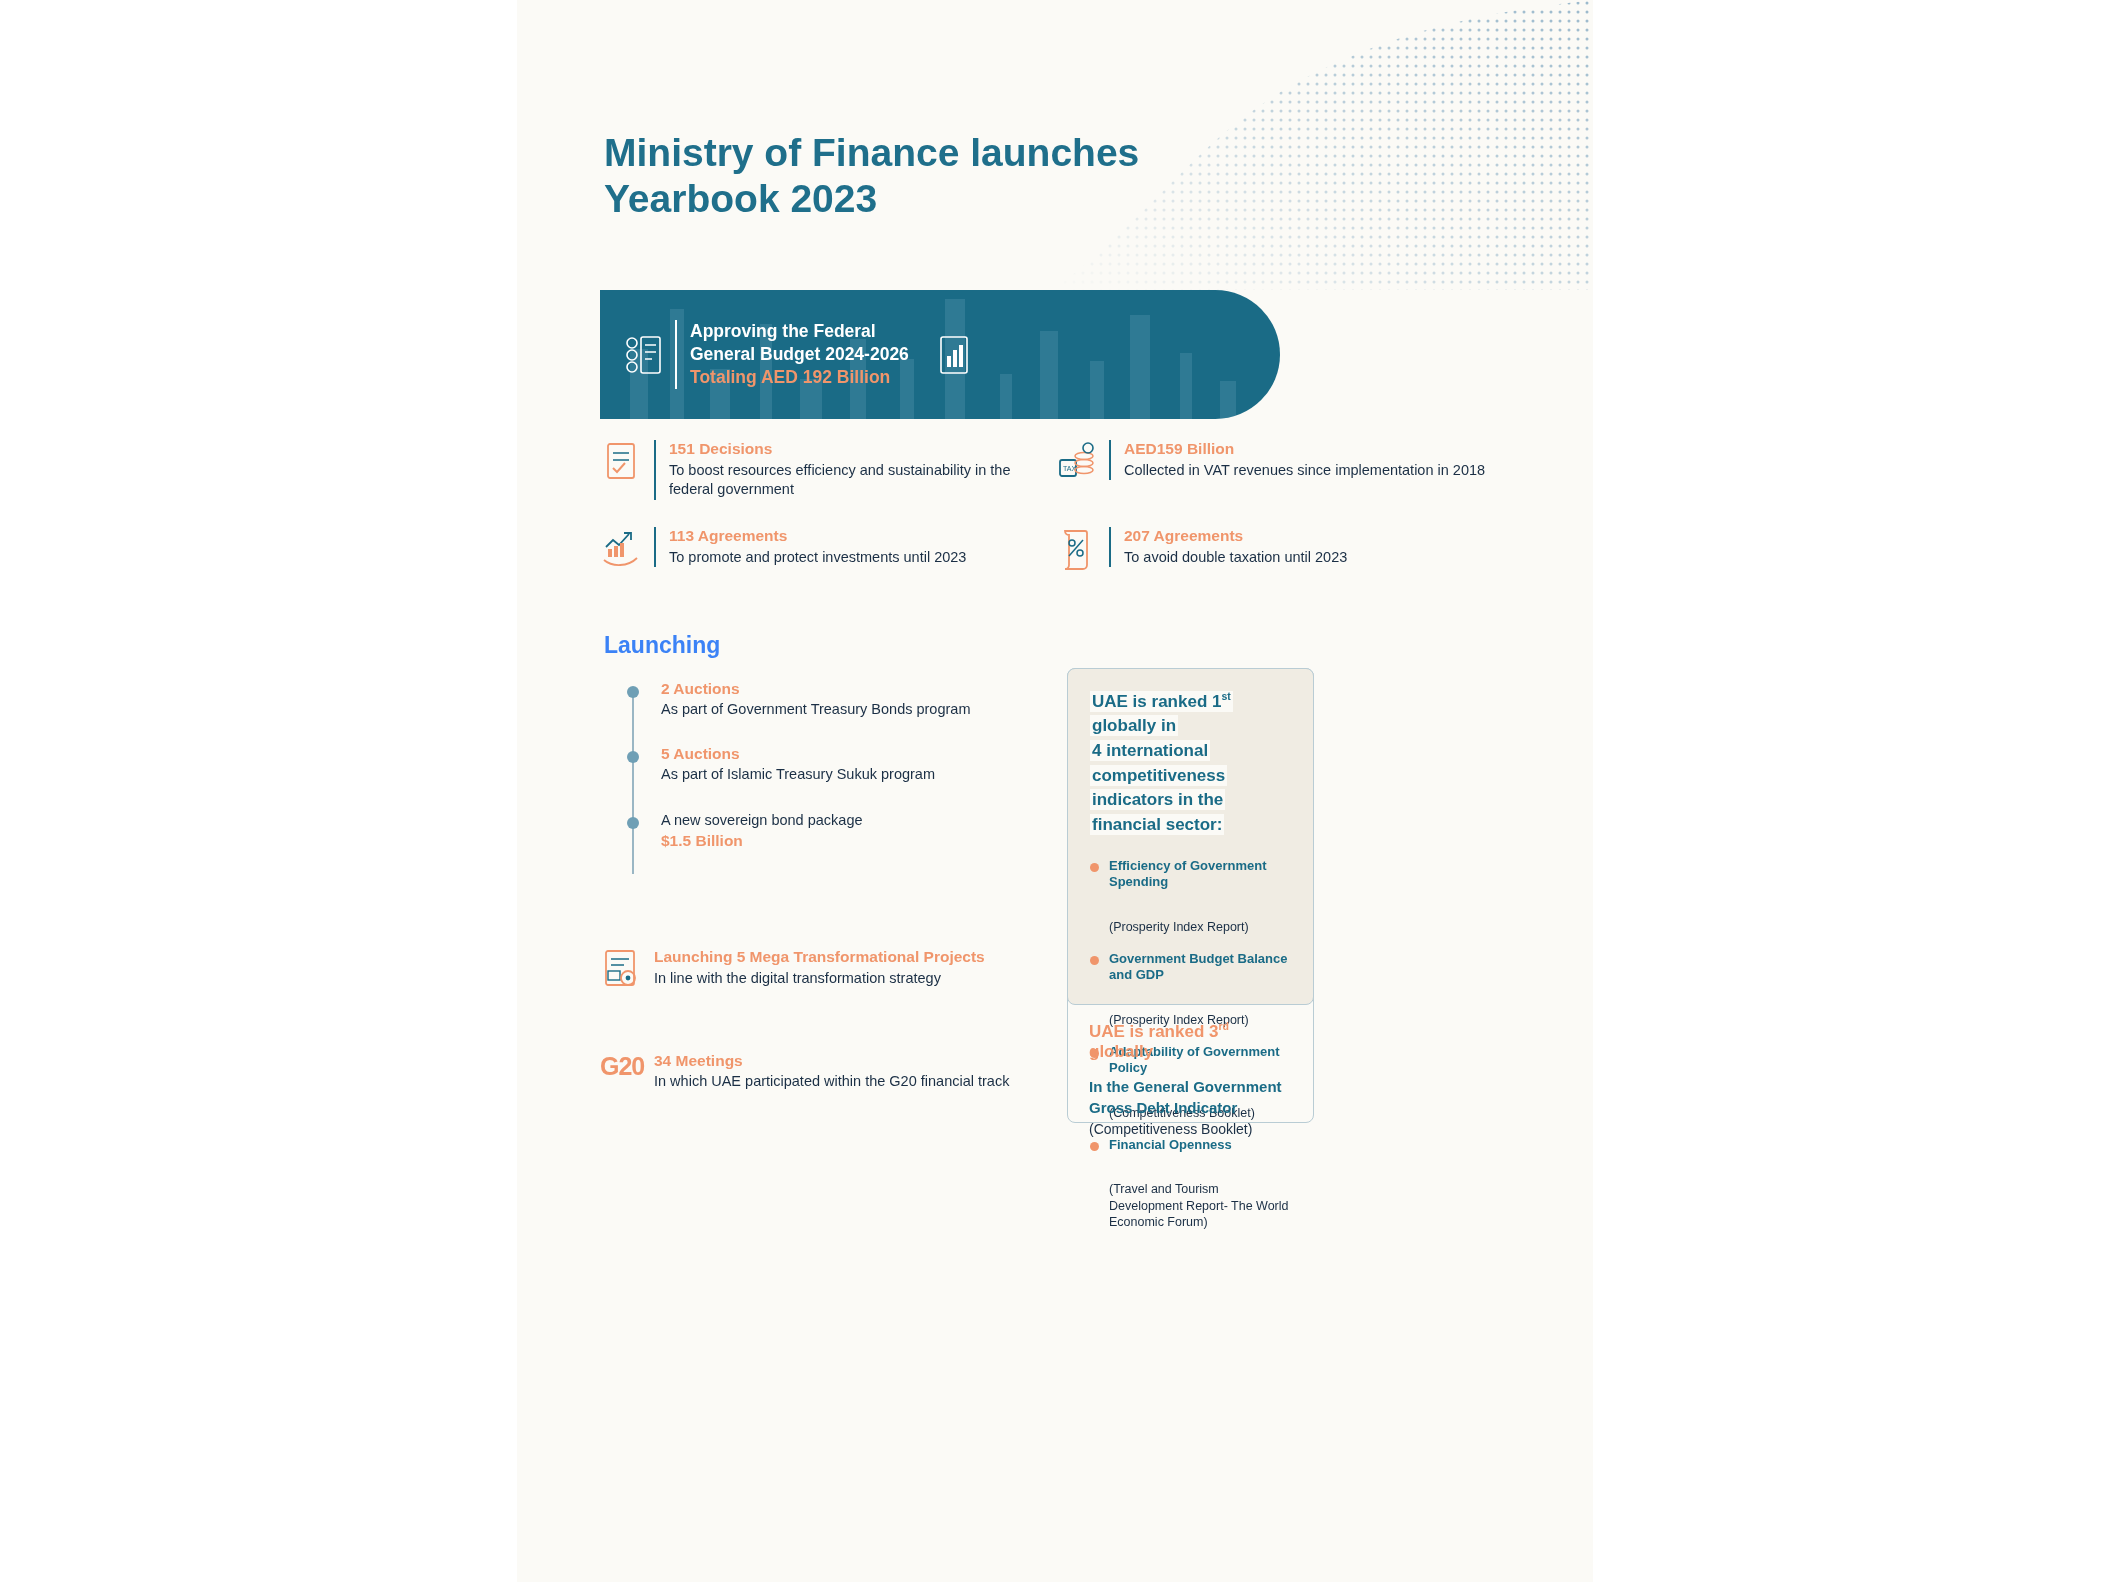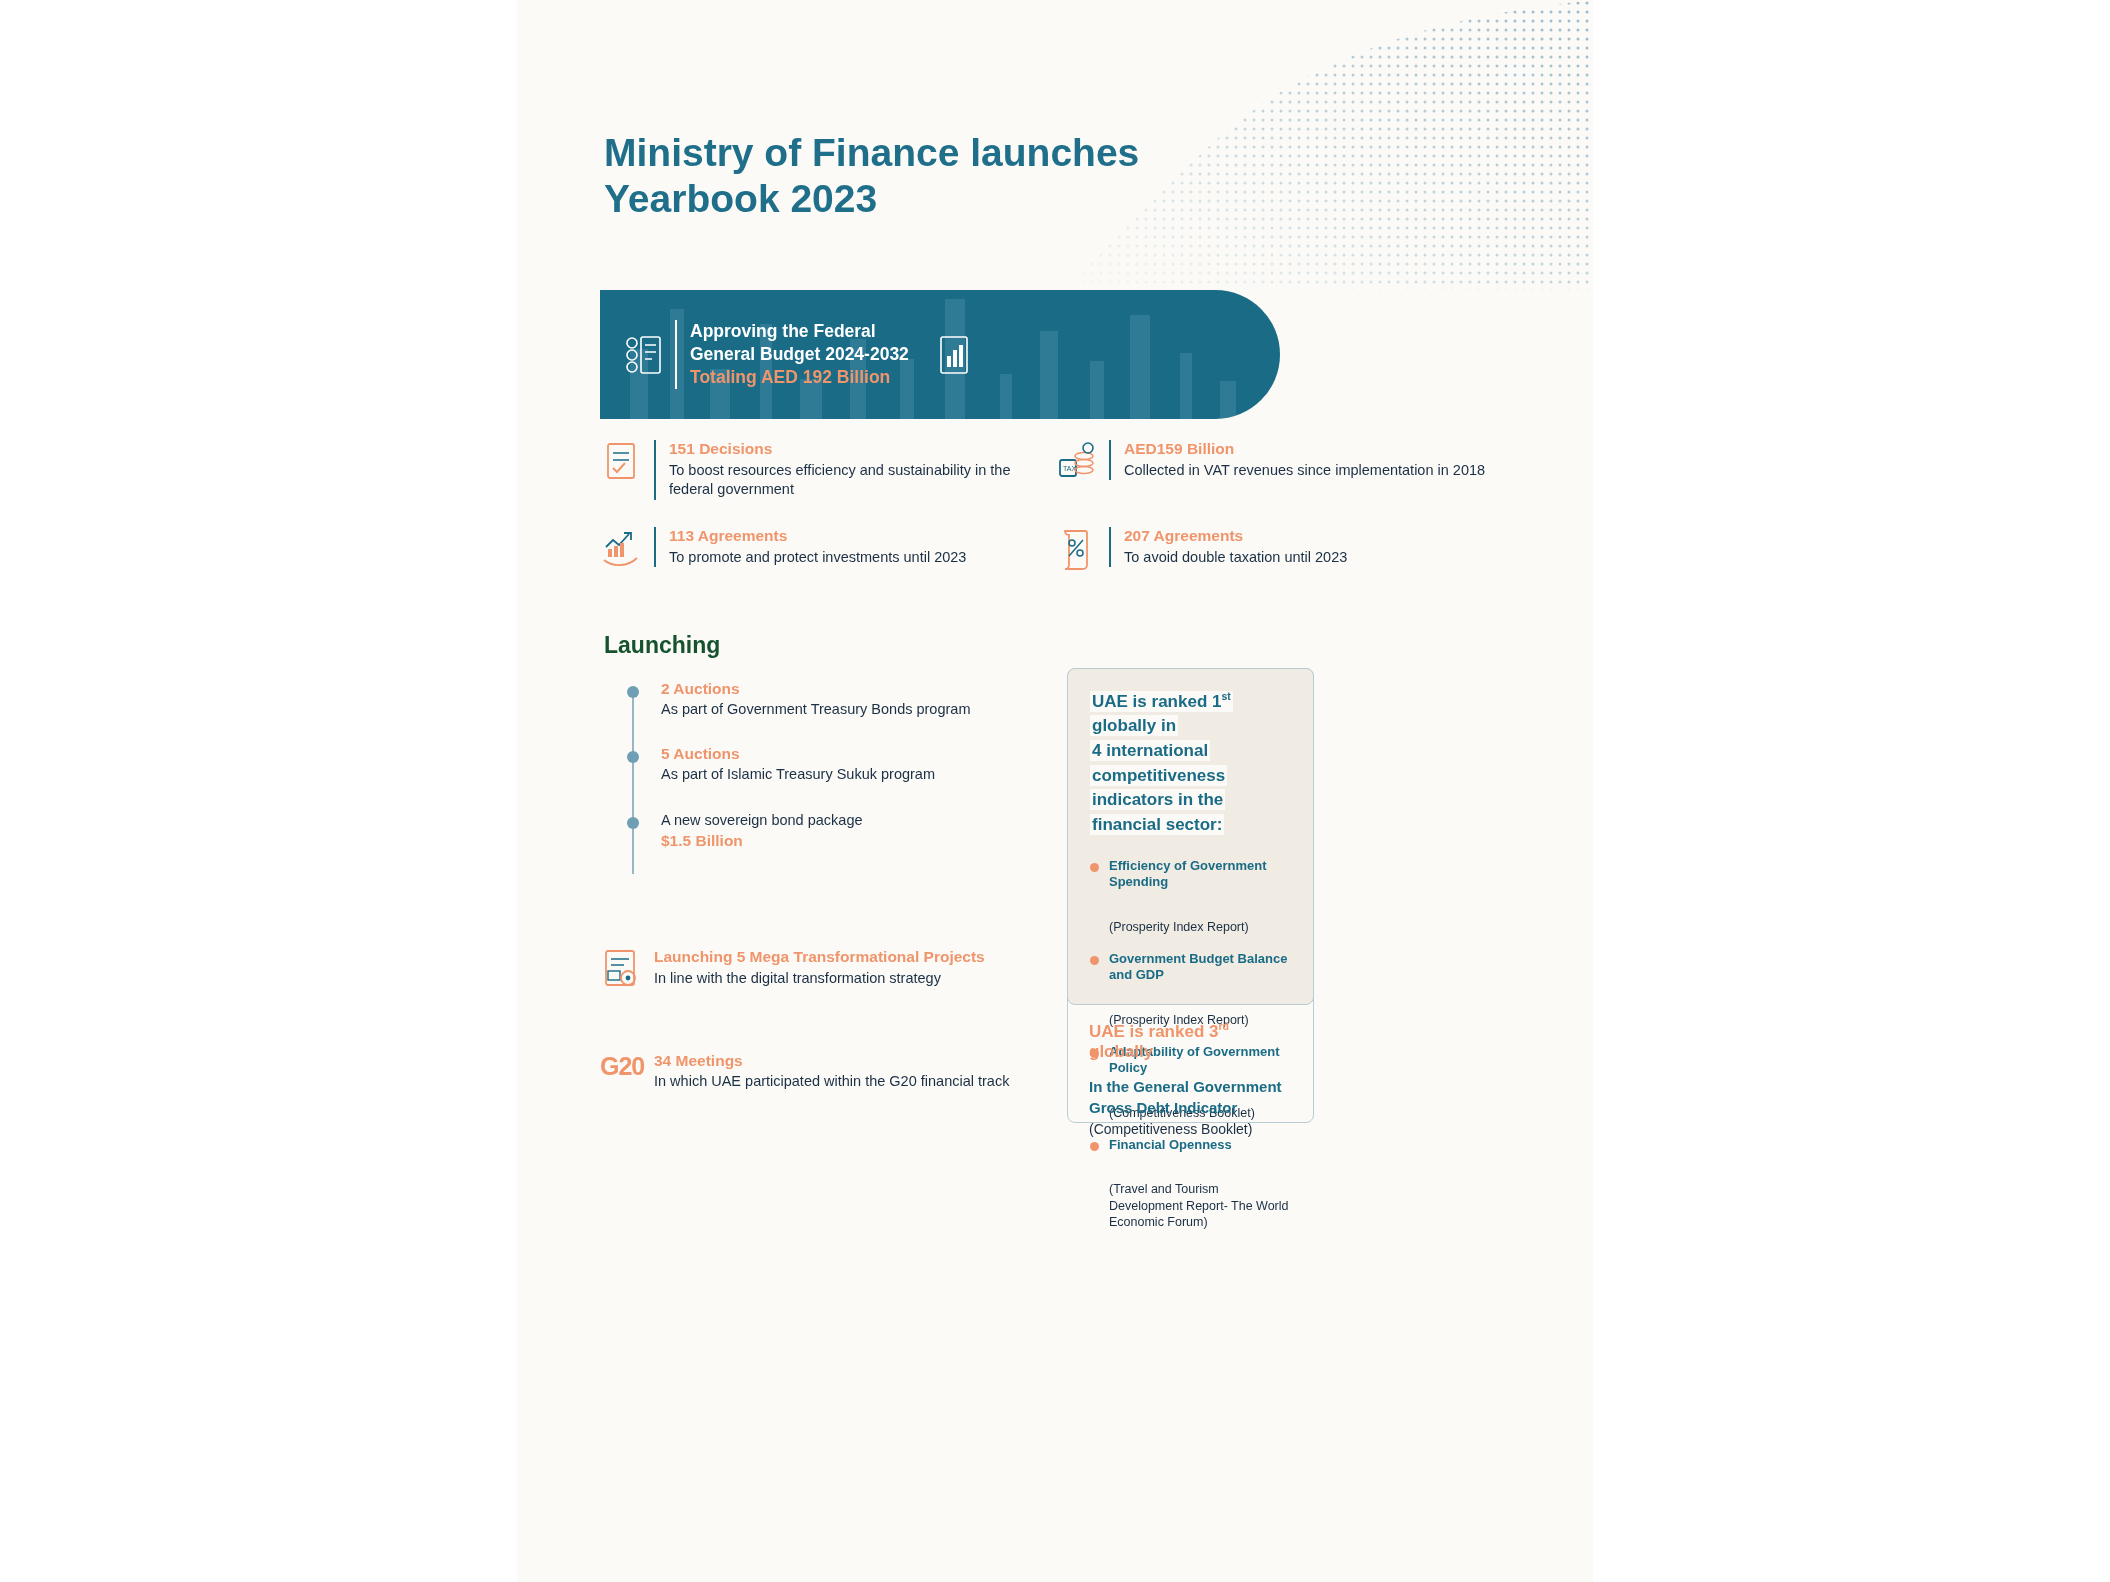--- a/index.html
+++ b/index.html
@@ -144,21 +144,21 @@
     line-height: 1.33;
   }
 
   
   .launch-title {
     position: absolute;
     left: 87px;
     top: 632px;
     font-size: 23px;
     font-weight: bold;
-    color: #14532d;
+    color: #3b82f6;
   }
   .timeline {
     position: absolute;
     left: 110px;
     top: 680px;
     width: 420px;
   }
   .tl-line {
     position: absolute;
     left: 5px;
@@ -394,21 +394,21 @@
           <circle cx="8" cy="10" r="5" fill="none" stroke="#fff" stroke-width="1.6"></circle>
           <circle cx="8" cy="22" r="5" fill="none" stroke="#fff" stroke-width="1.6"></circle>
           <circle cx="8" cy="34" r="5" fill="none" stroke="#fff" stroke-width="1.6"></circle>
           <rect x="17" y="4" width="19" height="36" rx="2" fill="none" stroke="#fff" stroke-width="1.6"></rect>
           <line x1="21" y1="12" x2="32" y2="12" stroke="#fff" stroke-width="1.4"></line>
           <line x1="21" y1="19" x2="32" y2="19" stroke="#fff" stroke-width="1.4"></line>
           <line x1="21" y1="26" x2="28" y2="26" stroke="#fff" stroke-width="1.4"></line>
         </svg>
         <div class="txt">
           <div>Approving the Federal</div>
-          <div>General Budget 2024-2032</div>
+          <div>General Budget 2024-2026</div>
           <div class="orange">Totaling AED 192 Billion</div>
         </div>
       </div>
       <div class="banner-sep"></div>
       <div class="banner-item">
         <svg width="34" height="42" viewBox="0 0 34 42">
           <rect x="4" y="3" width="26" height="36" rx="2" fill="none" stroke="#fff" stroke-width="1.6"></rect>
           <rect x="10" y="22" width="4" height="11" fill="#fff"></rect>
           <rect x="16" y="16" width="4" height="17" fill="#fff"></rect>
           <rect x="22" y="11" width="4" height="22" fill="#fff"></rect>

